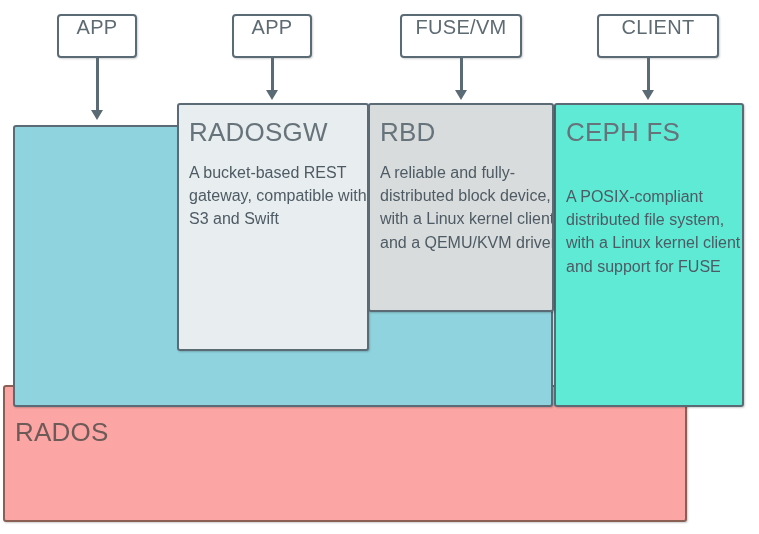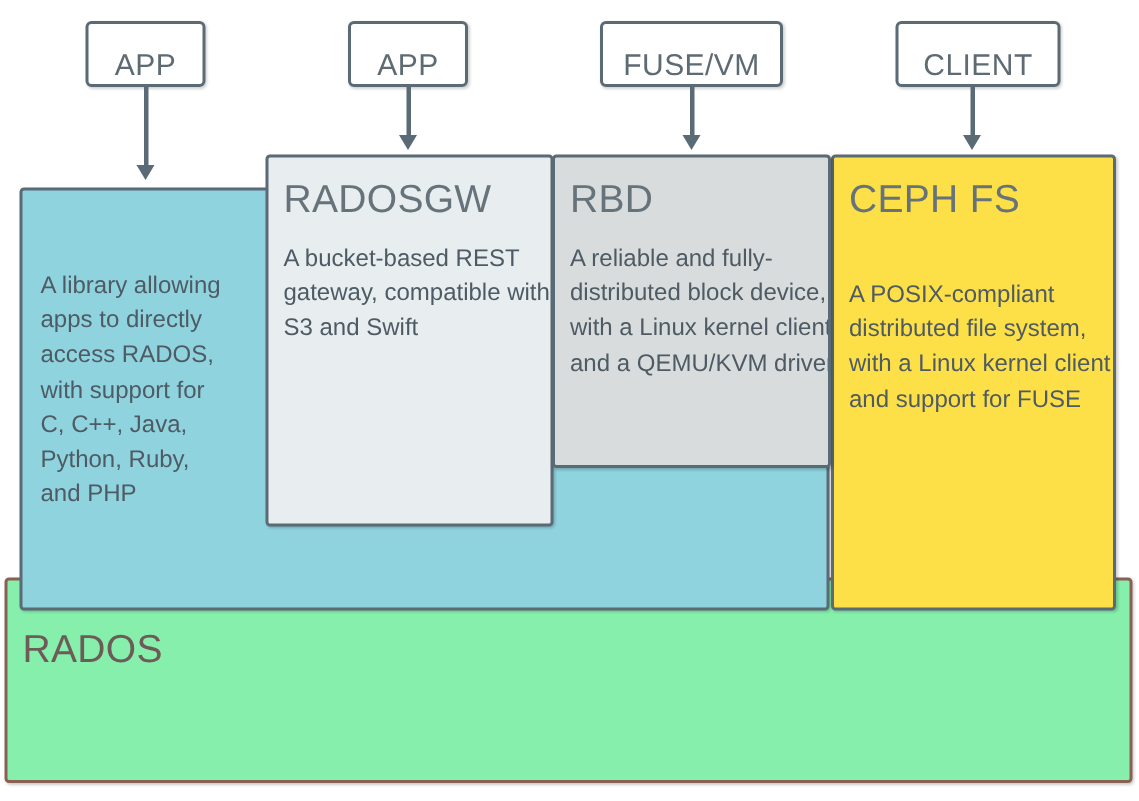--- a/index.html
+++ b/index.html
@@ -19,21 +19,21 @@
   }
 
   
   .client-box {
     position: absolute;
     box-sizing: border-box;
     background: #ffffff;
     border: 2px solid #5b6b76;
     border-radius: 4px;
     display: flex;
-    align-items: flex-end;
+    align-items: flex-start;
     justify-content: center;
     color: #5e6b73;
     font-size: 20px;
     letter-spacing: 0.3px;
     box-shadow: 1px 1px 2px rgba(0,0,0,0.18);
   }
 
   
   .arrow-line {
     position: absolute;
@@ -90,28 +90,28 @@
 
   #rbd-box {
     left: 368px; top: 103px; width: 186px; height: 209px;
     background: #d9dcdd;
   }
   #rbd-box .layer-title { left: 10px; top: 12px; }
   #rbd-box .layer-desc  { left: 10px; top: 56px; width: 180px; }
 
   #cephfs-box {
     left: 554px; top: 103px; width: 190px; height: 304px;
-    background: #fde047;
+    background: #5eead4;
   }
   #cephfs-box .layer-title { left: 10px; top: 12px; }
   #cephfs-box .layer-desc  { left: 10px; top: 56px; width: 182px; margin-top: 24px; }
 
   #rados-box {
-    left: 3px; top: 385px; width: 752px; height: 137px;
-    background: #86efac;
+    left: 3px; top: 385px; width: 684px; height: 137px;
+    background: #fca5a5;
     border-color: #8a6055;
   }
   #rados-box .layer-title { left: 10px; top: 30px; color: #6d5b57; }
   #rados-box .layer-desc  { left: 10px; top: 78px; width: 740px; color: #4c4441; }
 </style>
 </head>
 <body>
 
 <div id="canvas">
 
@@ -120,48 +120,41 @@
   </div>
 
   <div class="client-box" style="left:232px; top:14px; width:80px; height:44px;">
     <span>APP</span>
   </div>
 
   <div class="client-box" style="left:400px; top:14px; width:122px; height:44px;">
     <span>FUSE/VM</span>
   </div>
 
-  <div class="client-box" style="left:597px; top:14px; width:110px; height:44px;">
+  <div class="client-box" style="left:597px; top:14px; width:122px; height:44px;">
     <span>CLIENT</span>
   </div>
 
   <div class="arrow-line" style="left:96px; top:58px; height:54px;"></div>
   <div class="arrow-head" style="left:91px; top:110px;"></div>
 
   <div class="arrow-line" style="left:271px; top:58px; height:34px;"></div>
   <div class="arrow-head" style="left:266px; top:90px;"></div>
 
   <div class="arrow-line" style="left:460px; top:58px; height:34px;"></div>
   <div class="arrow-head" style="left:455px; top:90px;"></div>
 
   <div class="arrow-line" style="left:647px; top:58px; height:34px;"></div>
   <div class="arrow-head" style="left:642px; top:90px;"></div>
 
   <div class="layer" id="rados-box">
     <div class="layer-title">RADOS</div>
   </div>
 
   <div class="layer" id="librados-box">
-    <div class="layer-desc">A library allowing
-apps to directly
-access RADOS,
-with support for
-C, C++, Java,
-Python, Ruby,
-and PHP</div>
   </div>
 
   <div class="layer" id="cephfs-box">
     <div class="layer-title">CEPH FS</div>
     <div class="layer-desc">A POSIX-compliant
 distributed file system,
 with a Linux kernel client
 and support for FUSE</div>
   </div>
 

